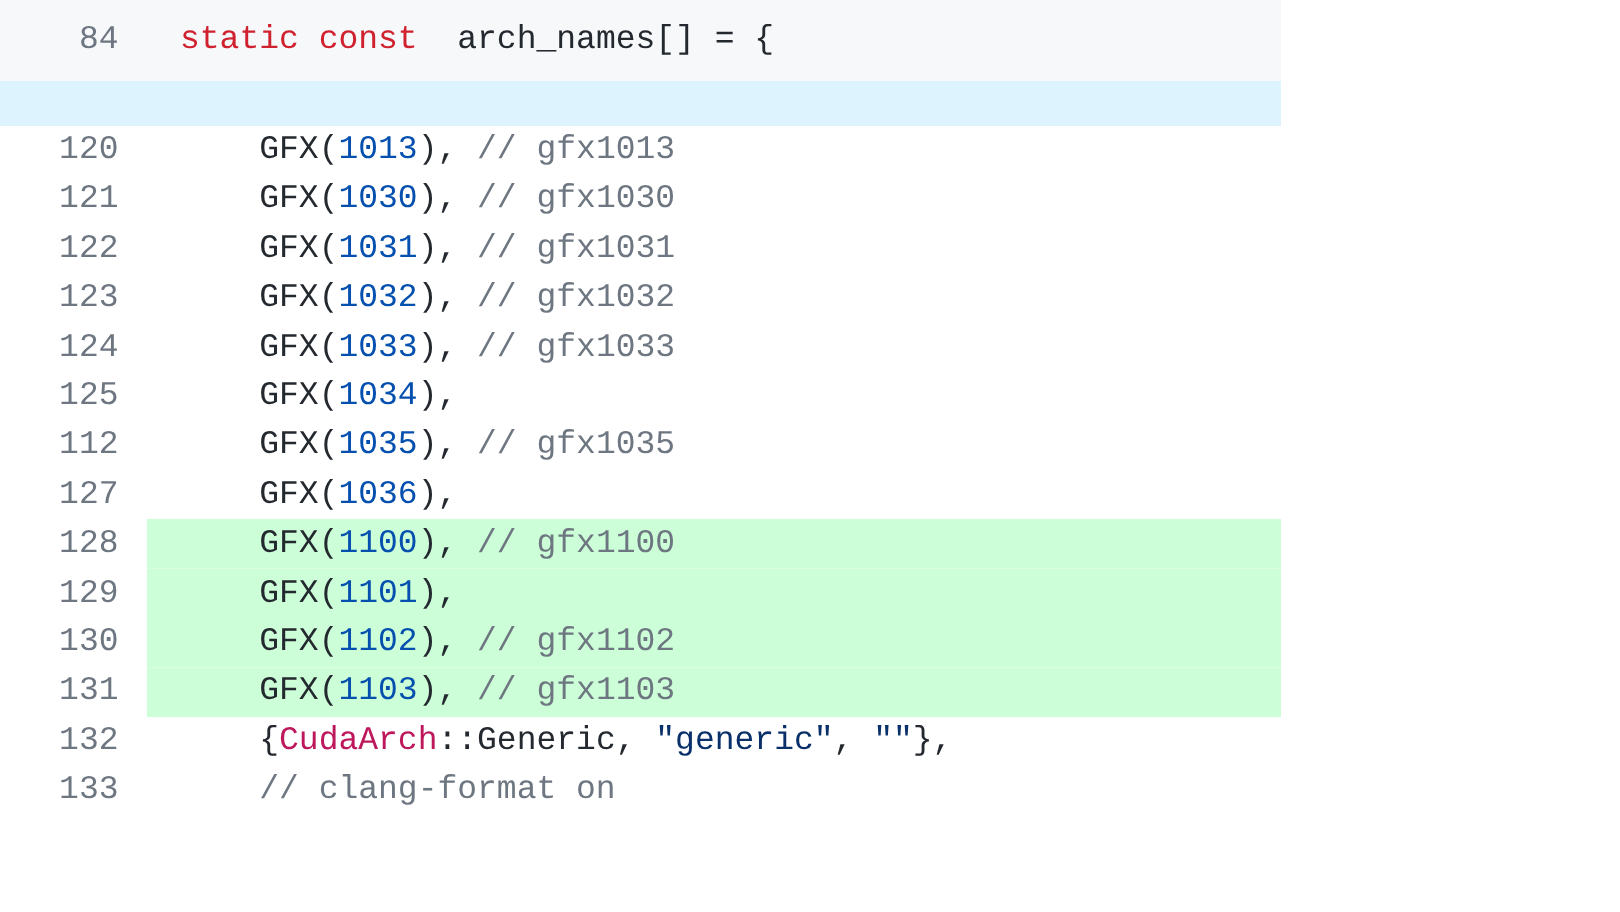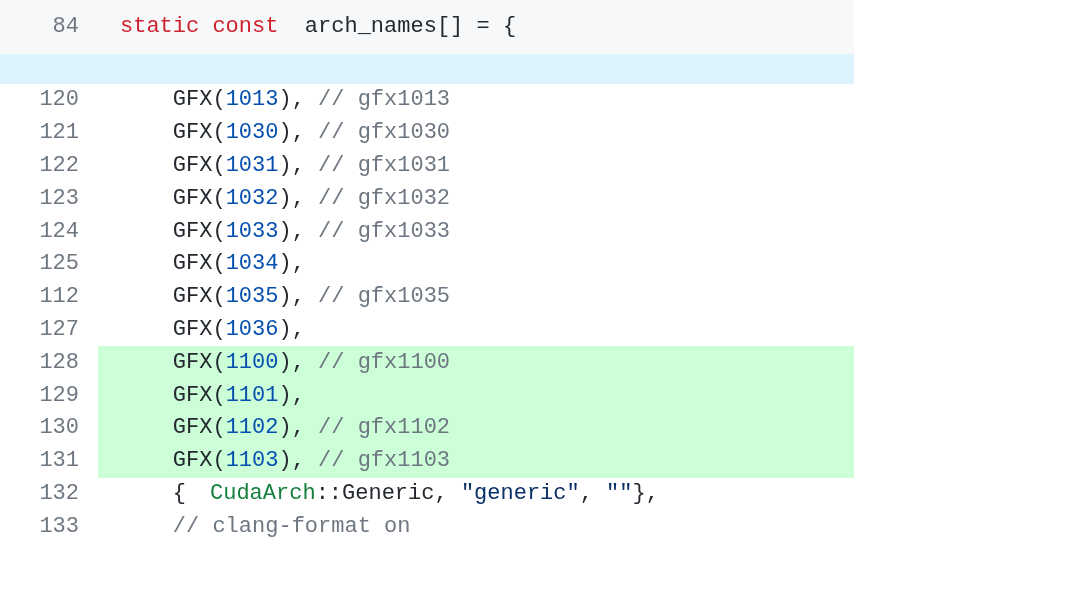--- a/index.html
+++ b/index.html
@@ -51,21 +51,21 @@
   .row.add    .code { background: #ccffd8; }
 
   
   .tok-kw   { color: #cf222e; }
   .tok-type { color: #24292f; }
   .tok-var  { color: #24292f; }
   .tok-punc { color: #24292f; }
   .tok-num  { color: #0550ae; }
   .tok-str  { color: #0a3069; }
   .tok-com  { color: #6e7781; }
-  .tok-ns   { color: #15803d; margin-left: 24px; }
+  .tok-ns   { color: #be185d; }
 </style>
 </head>
 <body>
 
 <div class="diff">
 
   <div class="row header">
     <div class="gutter">84</div>
     <div class="code"><span class="tok-kw">static</span><span> </span><span class="tok-kw">const</span><span> </span><span> </span><span class="tok-var">arch_names</span><span class="tok-punc">[]</span><span class="tok-punc"> = {</span></div>
   </div>

